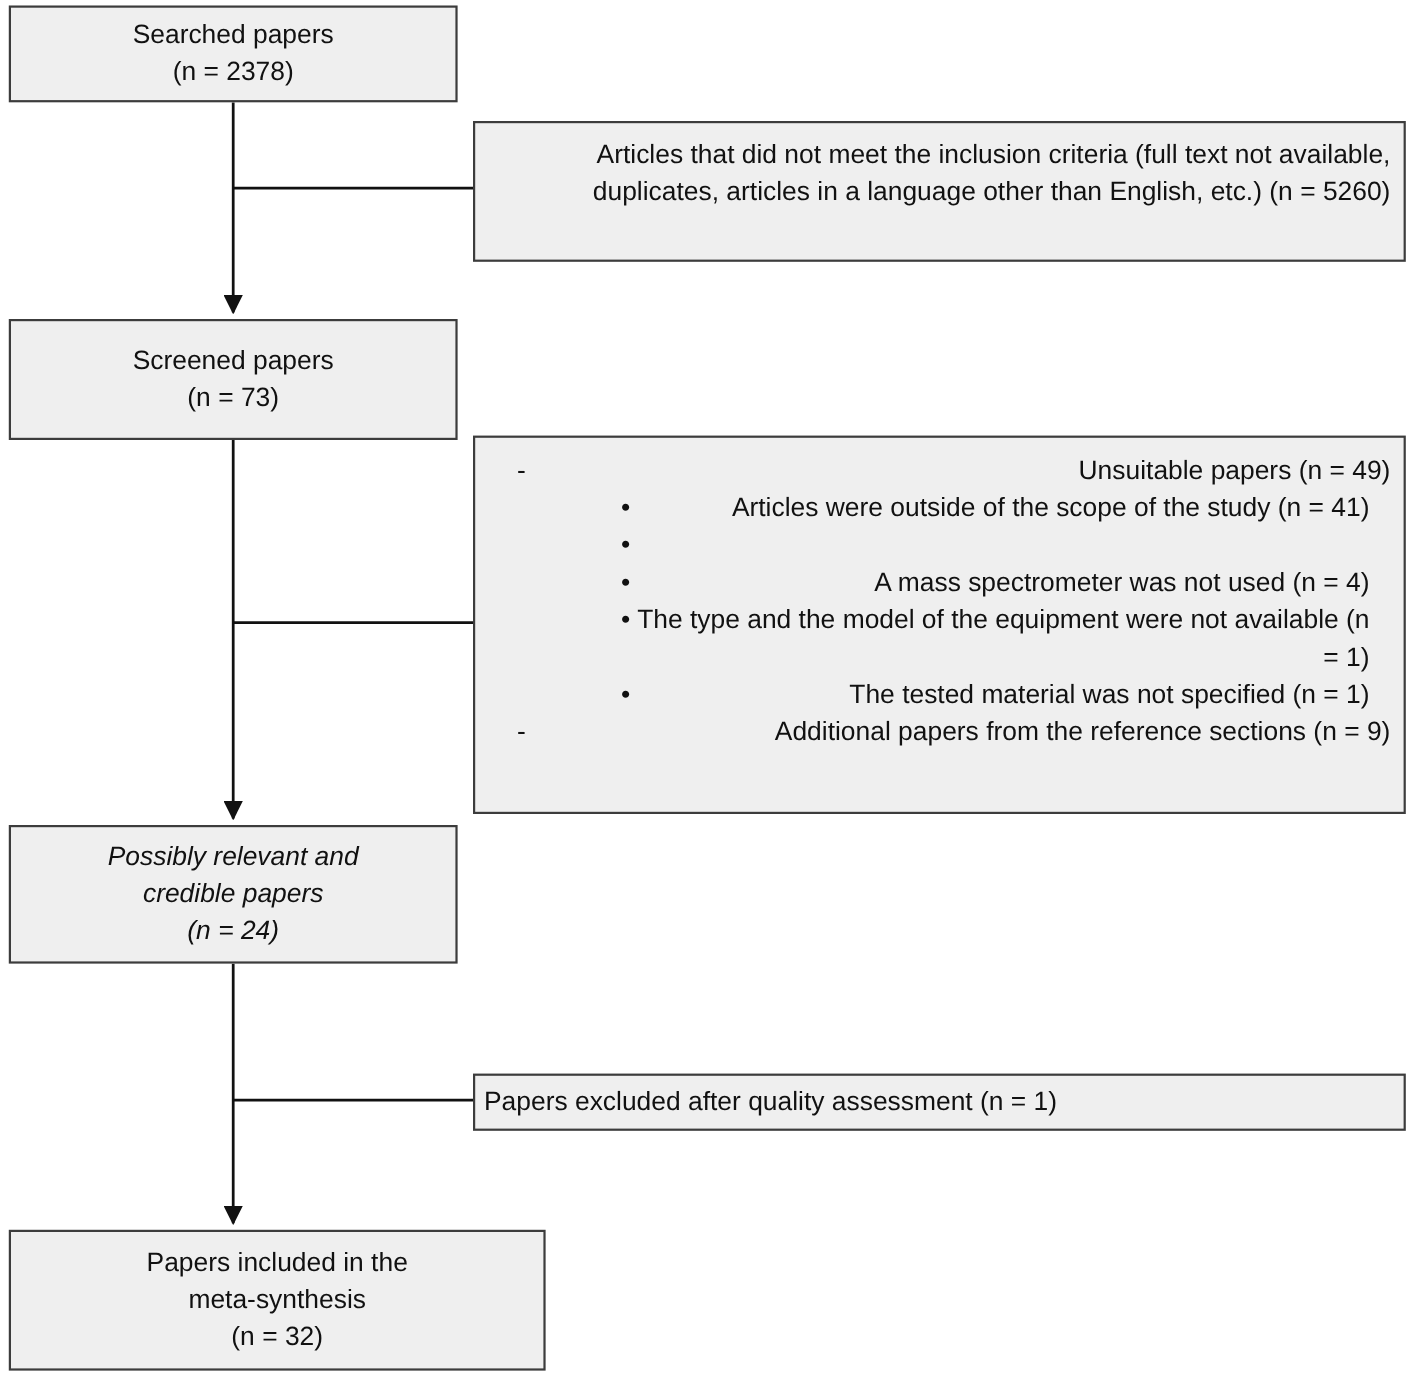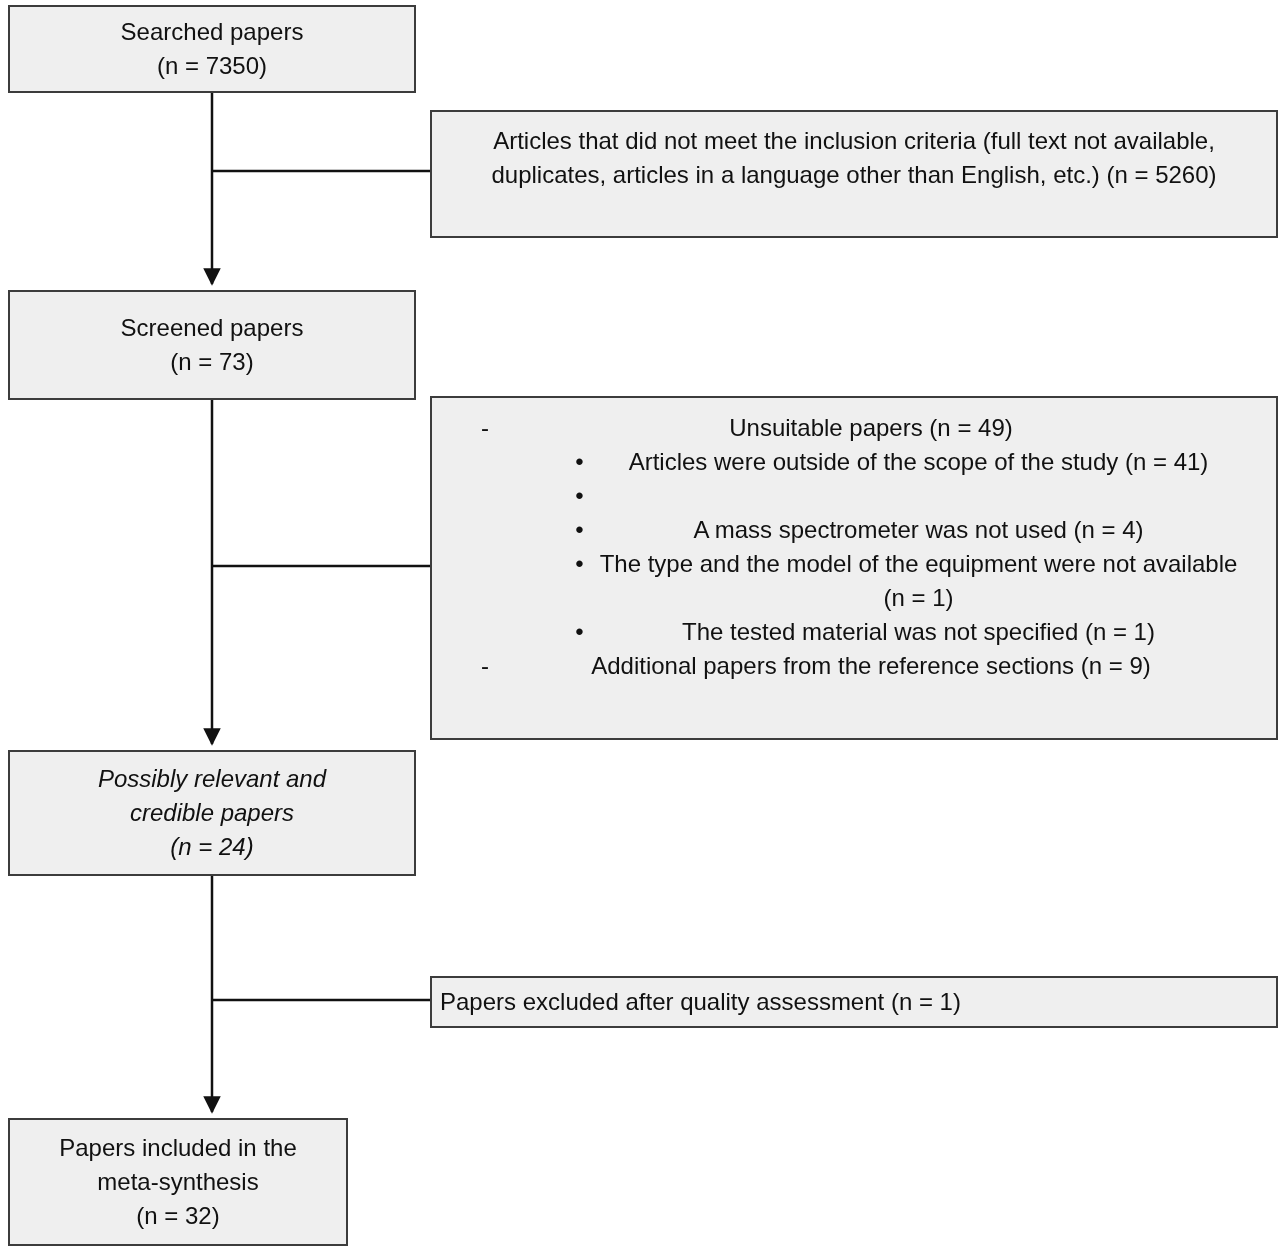--- a/index.html
+++ b/index.html
@@ -35,22 +35,22 @@
     line-height: 34px;
   }
   .box.center {
     display: flex;
     flex-direction: column;
     align-items: center;
     justify-content: center;
     text-align: center;
   }
   .box.leftalign {
-    padding: 12px 36px;
-    text-align: center;
+    padding: 12px 12px;
+    text-align: right;
   }
   .box.vcenter {
     display: flex;
     align-items: center;
     padding: 0 8px;
     text-align: left;
   }
   
   .dash-row { display: flex; }
   .dash-row .marker { flex: 0 0 34px; }
@@ -74,21 +74,21 @@
     <line class="conn" x1="212" y1="93" x2="212" y2="284" marker-end="url(#arrowhead)"></line>
     <line class="conn" x1="212" y1="171" x2="431" y2="171"></line>
     <line class="conn" x1="212" y1="384" x2="212" y2="744" marker-end="url(#arrowhead)"></line>
     <line class="conn" x1="212" y1="566" x2="431" y2="566"></line>
     <line class="conn" x1="212" y1="876" x2="212" y2="1112" marker-end="url(#arrowhead)"></line>
     <line class="conn" x1="212" y1="1000" x2="431" y2="1000"></line>
   </svg>
 
   <div class="box center" style="left:8px; top:5px; width:408px; height:88px;">
     <div>Searched papers</div>
-    <div>(n = 7350)</div>
+    <div>(n = 2378)</div>
   </div>
 
   <div class="box leftalign" style="left:430px; top:110px; width:848px; height:128px;">
     <div>Articles that did not meet the inclusion criteria (full text not available, duplicates, articles in a language other than English, etc.) (n = 5260)</div>
   </div>
 
   <div class="box center" style="left:8px; top:290px; width:408px; height:110px;">
     <div>Screened papers</div>
     <div>(n = 73)</div>
   </div>
@@ -128,19 +128,19 @@
   <div class="box center" style="left:8px; top:750px; width:408px; height:126px;font-style:italic;">
     <div>Possibly relevant and</div>
     <div>credible papers</div>
     <div>(n = 24)</div>
   </div>
 
   <div class="box vcenter" style="left:430px; top:976px; width:848px; height:52px;">
     <div>Papers excluded after quality assessment (n = 1)</div>
   </div>
 
-  <div class="box center" style="left:8px; top:1118px; width:340px; height:128px;">
+  <div class="box center" style="left:8px; top:1118px; width:488px; height:128px;">
     <div>Papers included in the</div>
     <div>meta-synthesis</div>
     <div>(n = 32)</div>
   </div>
 
 </div>
 
 </body></html>

